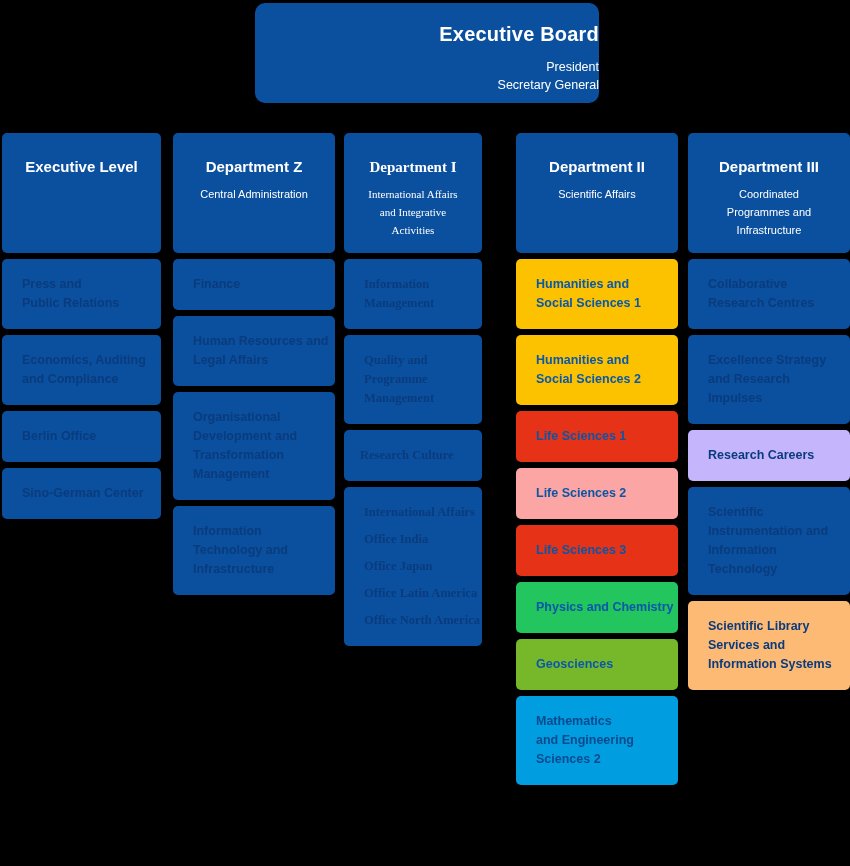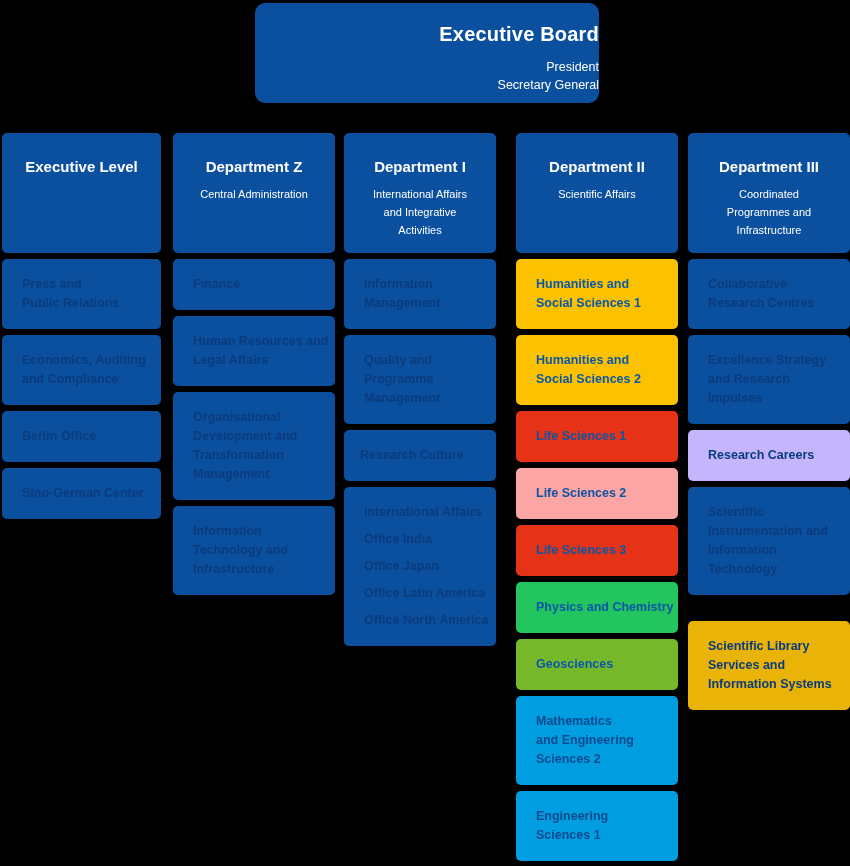--- a/index.html
+++ b/index.html
@@ -12,21 +12,21 @@
     position:absolute; left:255px; top:3px; width:344px; height:100px;
     border-radius:10px; text-align:right; box-sizing:border-box; padding-top:20px;
     cursor:pointer;
   }
   .board .board-title { font-size:20px; font-weight:bold; margin:0 0 12px 0; letter-spacing:.2px; }
   .board .board-line { font-size:12.5px; line-height:18px; margin:0; font-weight:400; }
   .columns { position:absolute; top:133px; left:0; width:850px; height:733px; }
   .col { position:absolute; top:0; display:flex; flex-direction:column; gap:6px; }
   .col-0 { left:2px;   width:159px; }
   .col-1 { left:173px; width:162px; }
-  .col-2 { left:344px; width:152px; }
+  .col-2 { left:344px; width:138px;font-family:Liberation Serif, serif; }
   .col-3 { left:516px; width:162px; }
   .col-4 { left:688px; width:162px; }
   .colhead {
     height:120px; border-radius:5px; text-align:center; box-sizing:border-box;
     padding-top:24px; cursor:pointer;
   }
   .colhead .col-title { font-size:15px; font-weight:bold; line-height:20px; }
   .colhead .col-sub { font-size:11px; line-height:18px; margin-top:8px; font-weight:400; }
   .item {
     border-radius:5px; box-sizing:border-box; padding:16px 6px 16px 20px;
@@ -152,24 +152,20 @@
           <div class="line">Physics and Chemistry</div>
         </div>
         <div class="item w-color" style="background: rgb(118, 184, 42); color: rgb(11, 87, 168);">
           <div class="line">Geosciences</div>
         </div>
         <div class="item w-color" style="background: rgb(0, 158, 224); color: rgb(10, 74, 142);">
           <div class="line">Mathematics</div>
           <div class="line">and Engineering</div>
           <div class="line">Sciences 2</div>
         </div>
-        <div class="item w-color" style="background: rgb(0, 158, 224); color: rgb(10, 74, 142);">
-          <div class="line">Engineering</div>
-          <div class="line">Sciences 1</div>
-        </div>
       </div>
       <div class="col col-4">
         <div class="colhead" style="background: rgb(11, 80, 158); color: rgb(255, 255, 255);">
           <div class="col-title">Department III</div>
           <div class="col-sub">
             <div>Coordinated</div>
             <div>Programmes and</div>
             <div>Infrastructure</div>
           </div>
         </div>
@@ -184,20 +180,20 @@
         </div>
         <div class="item w-blue" style="background: #c4b5fd; color: rgb(10, 59, 125);">
           <div class="line">Research Careers</div>
         </div>
         <div class="item w-blue" style="background: rgb(11, 80, 158); color: rgb(10, 59, 125);">
           <div class="line">Scientific</div>
           <div class="line">Instrumentation and</div>
           <div class="line">Information</div>
           <div class="line">Technology</div>
         </div>
-        <div class="item w-blue" style="background: #eab308; color: rgb(10, 59, 125); margin-top: 20px;">
+        <div class="item w-blue" style="background: #fdba74; color: rgb(10, 59, 125);">
           <div class="line">Scientific Library</div>
           <div class="line">Services and</div>
           <div class="line">Information Systems</div>
         </div>
       </div>
     </div>
 </div>
 
 </body></html>

